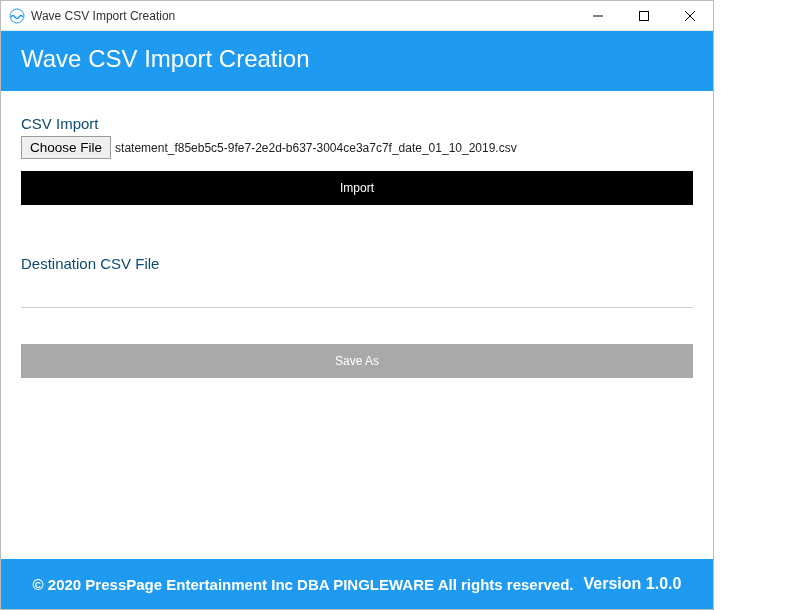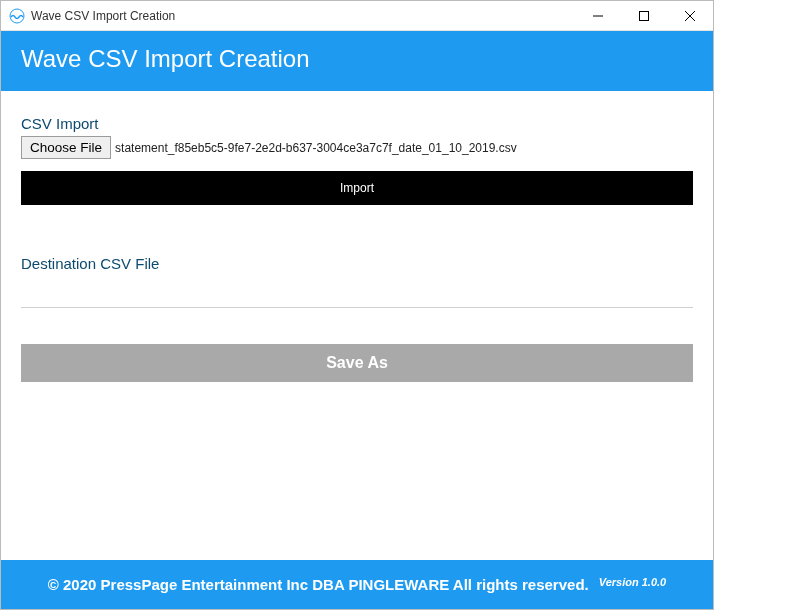--- a/index.html
+++ b/index.html
@@ -13,24 +13,24 @@
   .header { background: #1e9bf0; color: #fff; padding: 14px 20px 18px 20px; }
   .header h1 { font-size: 24px; font-weight: 400; }
   .content { flex: 1; padding: 24px 20px 0 20px; display: flex; flex-direction: column; }
   .section-label { font-size: 15px; color: #0c4a6e; margin-bottom: 4px; }
   .file-row { display: flex; align-items: center; gap: 4px; margin-bottom: 12px; }
   .choose-file-btn { font-size: 13.5px; padding: 3px 8px; background: #efefef; border: 1px solid #9b9b9b; cursor: pointer; font-family: inherit; }
   .file-name { font-size: 12px; color: #222; white-space: nowrap; }
   .import-btn { width: 100%; background: #000; color: #fff; border: none; font-size: 12px; padding: 10px 0; cursor: pointer; font-family: inherit; margin-bottom: 50px; }
   .dest-input-row { height: 22px; border-bottom: 1px solid #d0d0d0; margin-top: 10px; margin-bottom: 36px; }
   .dest-input { width: 100%; border: none; outline: none; font-size: 14px; padding: 2px 0; font-family: inherit; }
-  .saveas-btn { width: 100%; background: #a9a9a9; color: #fff; border: none; font-size: 16px; font-weight: 700; padding: 10px 8px; cursor: pointer; font-family: inherit; }
-  .footer { background: #1e9bf0; color: #fff; padding: 16px 20px; display: flex; align-items: flex-start; justify-content: center; gap: 10px; }
+  .saveas-btn { width: 100%; background: #a9a9a9; color: #fff; border: none; font-size: 12px; font-weight: 400; padding: 10px 8px; cursor: pointer; font-family: inherit; }
+  .footer { background: #1e9bf0; color: #fff; padding: 16px 20px; display: flex; align-items: flex-end; justify-content: center; gap: 10px; }
   .footer .copyright { font-size: 15px; font-weight: 600; }
-  .footer .version { font-size: 11px; font-weight: 600; font-style: italic; }
+  .footer .version { font-size: 16px; font-weight: 600; }
 </style>
 </head>
 <body>
 
 <div class="window">
 
   <div class="titlebar">
     <span class="app-icon">
       <svg width="16" height="16" viewBox="0 0 16 16">
         <circle cx="8" cy="8" r="7" fill="#fff" stroke="#1e9bf0" stroke-width="1"></circle>

